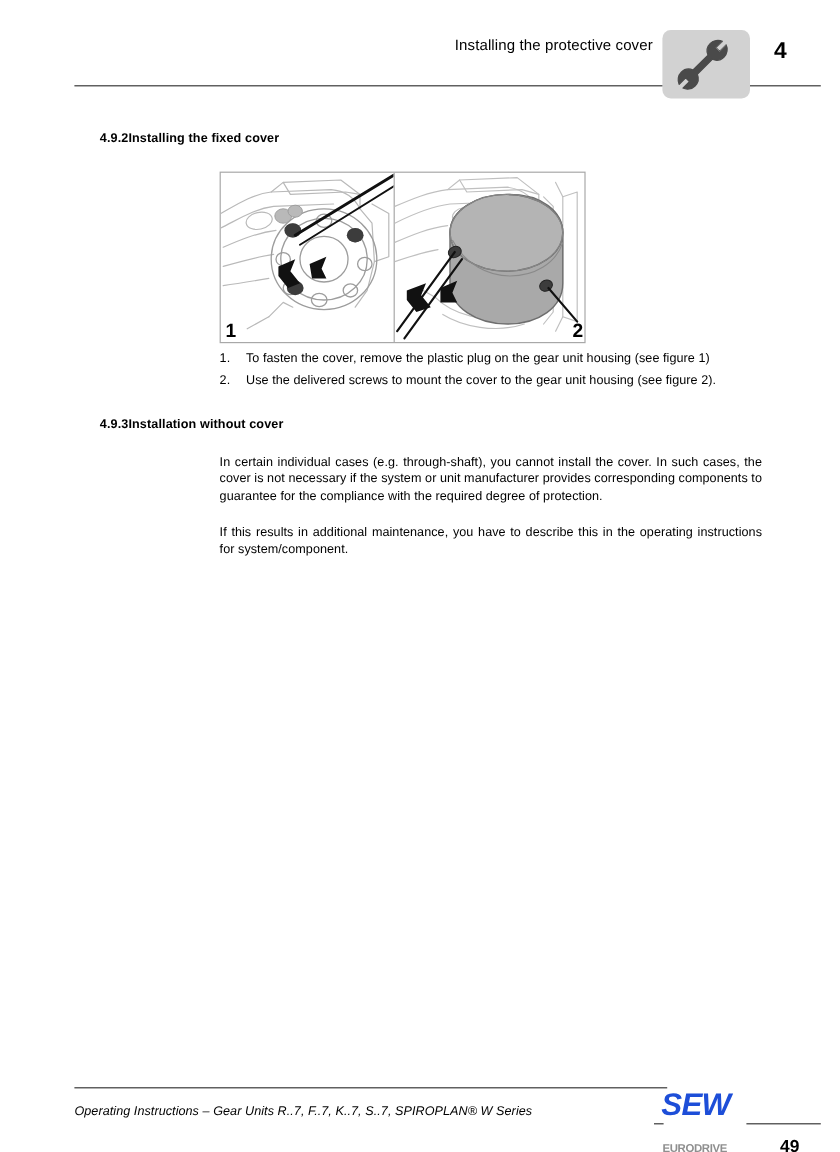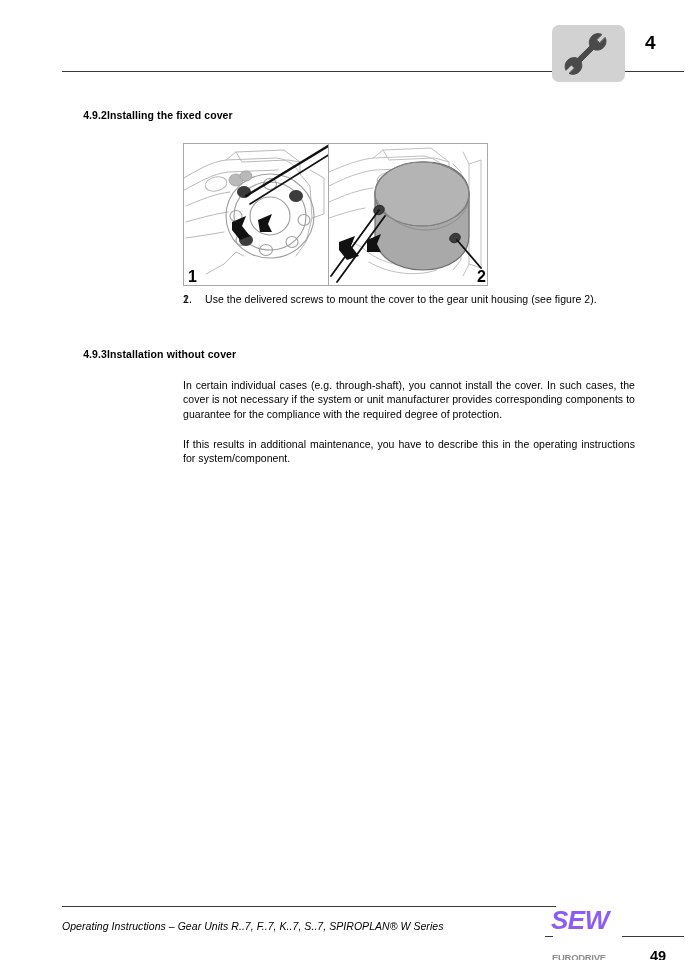--- a/index.html
+++ b/index.html
@@ -223,21 +223,21 @@
     width: 72px;
     height: 36px;
   }
   .logo-sew {
     position: absolute;
     left: 0;
     top: 0;
     font-size: 26px;
     font-weight: bold;
     font-style: italic;
-    color: #8b5cf6;
+    color: #1d4ed8;
     letter-spacing: -0.5px;
     line-height: 27px;
   }
   .logo-euro {
     position: absolute;
     left: 1px;
     top: 25px;
     font-size: 9.5px;
     font-weight: bold;
     color: #8f8f8f;
@@ -247,20 +247,21 @@
   }
 </style>
 </head>
 <body>
 
 <div class="page">
 
   <div class="header">
 
     <div class="header-titles">
+      <div class="header-title-sub">Installing the protective cover</div>
     </div>
 
     <div class="header-icon-box">
       <svg width="55" height="45" viewBox="0 0 55 45">
         <g fill="#4a4a4a" stroke="#4a4a4a" stroke-width="1">
           <path d="M41.0 3.5 c-3.2 -1.6 -7.4 -1.0 -10.1 1.7 c-2.6 2.6 -3.3 6.6 -1.9 9.8
                    L16.5 27.3 c-3.2 -1.4 -7.2 -0.7 -9.8 1.9 c-2.7 2.7 -3.3 6.9 -1.7 10.1
                    l5.4 -5.4 l3.1 3.1 l-5.4 5.4 c3.2 1.6 7.4 1.0 10.1 -1.7
                    c2.6 -2.6 3.3 -6.6 1.9 -9.8 L32.6 18.4 c3.2 1.4 7.2 0.7 9.8 -1.9
                    c2.7 -2.7 3.3 -6.9 1.7 -10.1 l-5.4 5.4 l-3.1 -3.1 z" stroke-linejoin="round"></path>
@@ -393,21 +394,21 @@
           <path d="M10 98 L 26 92 L 22 102 L 30 112 L 18 116 L 10 106 Z"></path>
           <path d="M38 96 L 52 90 L 48 100 L 52 108 L 38 108 Z"></path>
         </g>
       </svg>
       <div class="fig-label" id="fig-label-2">2</div>
     </div>
   </div>
 
   <div class="list-block">
     <div class="list-item">
-      <span class="marker">1.</span>
+      <span class="marker">1.</span><span>To fasten the cover, remove the plastic plug on the gear unit housing (see figure 1)</span>
     </div>
     <div class="list-item">
       <span class="marker">2.</span><span>Use the delivered screws to mount the cover to the gear unit housing (see figure 2).</span>
     </div>
   </div>
 
   <div class="section-head" id="sec-493">
     <span class="num">4.9.3</span><span>Installation without cover</span>
   </div>
 

